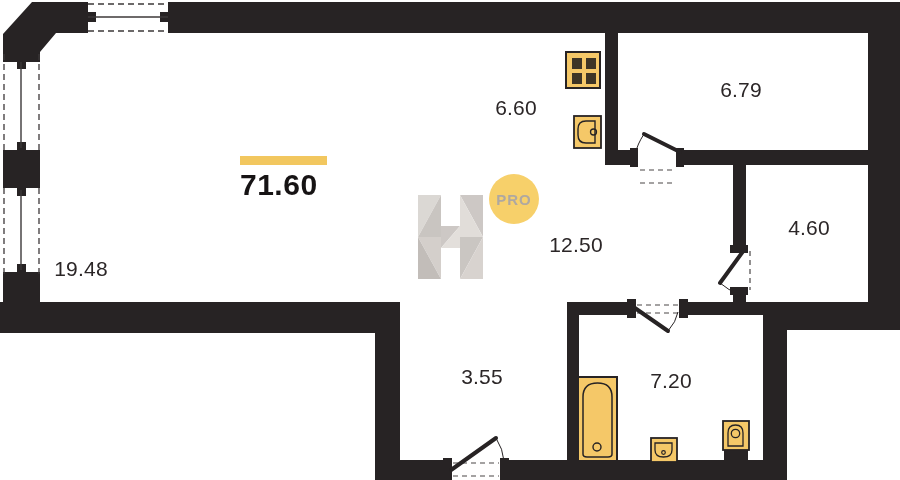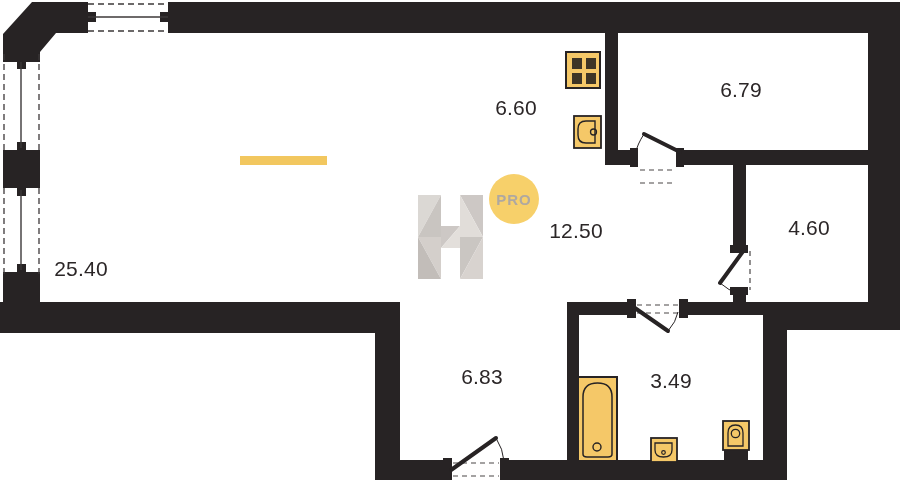--- a/index.html
+++ b/index.html
@@ -151,25 +151,26 @@
         <polygon points="441,226 460,226 441,248" fill="#CBC6C2"></polygon>
         <polygon points="460,226 460,248 441,248" fill="#E2DEDA"></polygon>
       </g>
       <g>
         <circle cx="514" cy="199" r="25" fill="#F7CE63"></circle>
         <text x="514" y="205" text-anchor="middle" font-family="Liberation Sans, sans-serif" font-size="15" font-weight="bold" letter-spacing="1" fill="#ABA49C">PRO</text>
       </g>
     </g>
   </svg>
 
-  <div class="room-label" style="left:81px;top:269px">25.40</div>
+  <div class="room-label" style="left:81px;top:269px">19.48</div>
   <div class="room-label" style="left:516px;top:108px">6.60</div>
   <div class="room-label" style="left:741px;top:90px">6.79</div>
-  <div class="room-label" style="left:576px;top:231px">12.50</div>
+  <div class="room-label" style="left:576px;top:245px">12.50</div>
   <div class="room-label" style="left:809px;top:228px">4.60</div>
-  <div class="room-label" style="left:482px;top:377px">6.83</div>
-  <div class="room-label" style="left:671px;top:381px">3.49</div>
+  <div class="room-label" style="left:482px;top:377px">3.55</div>
+  <div class="room-label" style="left:671px;top:381px">7.20</div>
 
   <div class="total-wrap">
     <div class="total-bar"></div>
+    <div class="total-value">71.60</div>
   </div>
 
 </div>
 
 </body></html>

